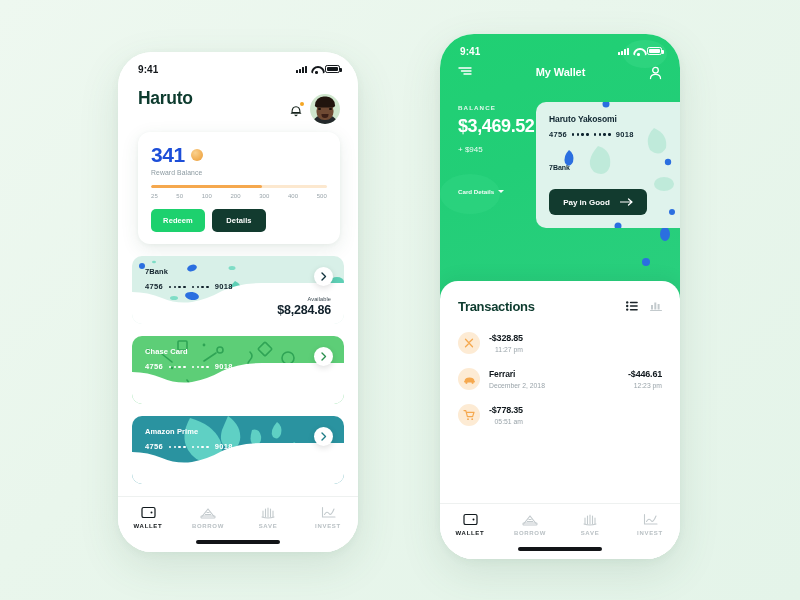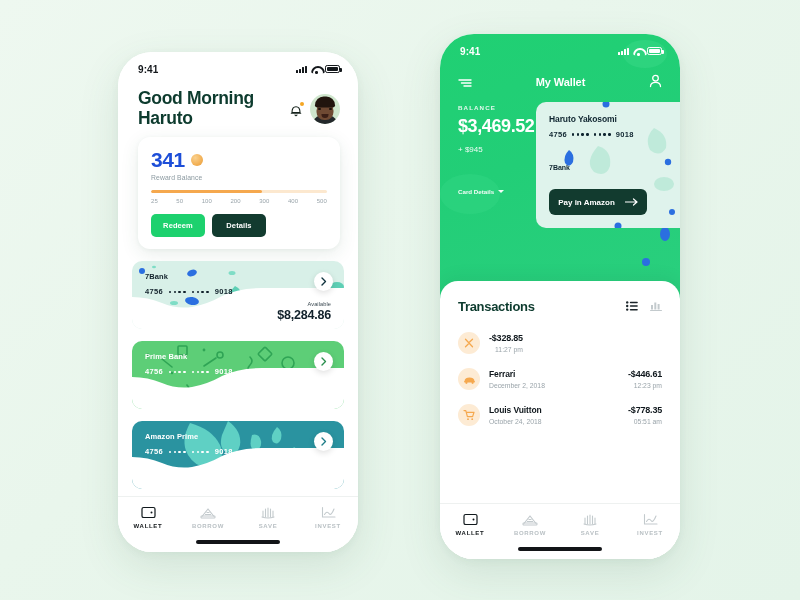--- a/index.html
+++ b/index.html
@@ -212,21 +212,21 @@
 
   
   #phone-right .screen { background: #ffffff; }
   .green-head {
     position: absolute; left:0; right:0; top:0; height: 265px;
     background: linear-gradient(160deg, #20D073 0%, #22CE77 45%, #2ACF7E 100%);
     z-index: 1;
   }
   .rp-content { position: relative; z-index: 5; }
   .rp-nav {
-    display: flex; align-items: flex-end; justify-content: space-between;
+    display: flex; align-items: flex-start; justify-content: space-between;
     padding: 4px 18px 0 18px; height: 26px;
   }
   .rp-title { font-size: 11px; color: #fff; font-weight: bold; letter-spacing: -.1px; }
   .rp-nav svg { display:block; }
 
   .balance-blk { padding: 16px 0 0 18px; }
   .bal-label {
     font-size: 6.2px; color: rgba(255,255,255,.88); letter-spacing: 1.1px;
     font-weight: bold;
   }
@@ -326,21 +326,20 @@
             <i></i>
             <i></i>
           </span>
         <span class="wifi"></span>
         <span class="battery"></span>
       </span>
     </div>
 
     <div class="greet-wrap">
       <div class="greeting">
-        <div>Good Morning</div>
         <div>Haruto</div>
       </div>
       <div class="greet-right">
         <span class="bell">
           <svg width="14" height="15" viewBox="0 0 14 15" fill="none">
             <path d="M3 10.5c0-3 .4-5.8 4-5.8s4 2.8 4 5.8H3z" stroke="#16231c" stroke-width="1.1" stroke-linejoin="round"></path>
             <path d="M2.3 11.2h9.4" stroke="#16231c" stroke-width="1.1" stroke-linecap="round"></path>
             <path d="M6 12.9c.2.6.6.9 1 .9s.8-.3 1-.9" stroke="#16231c" stroke-width="1.1" stroke-linecap="round"></path>
           </svg>
           <span class="bell-dot"></span>
@@ -444,21 +443,21 @@
               <circle cx="16" cy="14" r="1.4"></circle>
                 <circle cx="72" cy="9" r="1.4"></circle>
               <circle cx="112" cy="38" r="1.4"></circle>
                 <circle cx="140" cy="50" r="1.4"></circle>
               <circle cx="186" cy="16" r="1.4"></circle>
                 <circle cx="40" cy="32" r="1.2"></circle>
             </g>
             <path class="wave" d="M0 36 q16 0 30 6 q14 6 30 4 q16 -3 30 -11 q16 -8 40 -8 L212 27 L212 68 L0 68 Z" fill="#ffffff"></path>
           </svg>
         </div>
-        <div class="c-name">Prime Bank</div>
+        <div class="c-name">Chase Card</div>
         <div class="c-num">
           <span>4756</span>
           <span class="dots">
               <i></i>
               <i></i>
               <i></i>
               <i></i>
             </span>
           <span class="dots">
               <i></i>
@@ -636,21 +635,21 @@
         <span class="dots">
             <i></i>
             <i></i>
             <i></i>
             <i></i>
           </span>
         <span>9018</span>
       </div>
       <div class="wc-bank">7Bank</div>
       <button class="pay-btn">
-        <span>Pay in Amazon</span>
+        <span>Pay in Good</span>
         <svg width="13" height="8" viewBox="0 0 13 8" fill="none">
           <path d="M0.5 4h11M8.5 1l3.5 3-3.5 3" stroke="#ffffff" stroke-width="1.2" stroke-linecap="round" stroke-linejoin="round"></path>
         </svg>
       </button>
     </div>
 
     <div class="trans-sheet">
       <div class="trans-head">
         <span class="trans-title">Transactions</span>
         <span class="trans-toggles">
@@ -712,24 +711,20 @@
         </div>
 
         <div class="trow">
           <span class="ticon">
             <svg width="12" height="12" viewBox="0 0 12 12" fill="none" stroke="#F5A84E" stroke-width="1.2" stroke-linecap="round" stroke-linejoin="round">
               <path d="M1 1.6h1.8l1.6 6h5.2l1.4-4.3H3.4"></path>
               <circle cx="5" cy="10.2" r=".9" fill="#F5A84E" stroke="none"></circle>
               <circle cx="9.2" cy="10.2" r=".9" fill="#F5A84E" stroke="none"></circle>
             </svg>
           </span>
-          <span class="tmid">
-            <span class="tname" style="display:block">Louis Vuitton</span>
-            <span class="tdate" style="display:block">October 24, 2018</span>
-          </span>
           <span class="tright">
             <span class="tamt" style="display:block">-$778.35</span>
             <span class="ttime" style="display:block">05:51 am</span>
           </span>
         </div>
 
       </div>
 
       <div class="tabbar">
         <div class="tab active">

